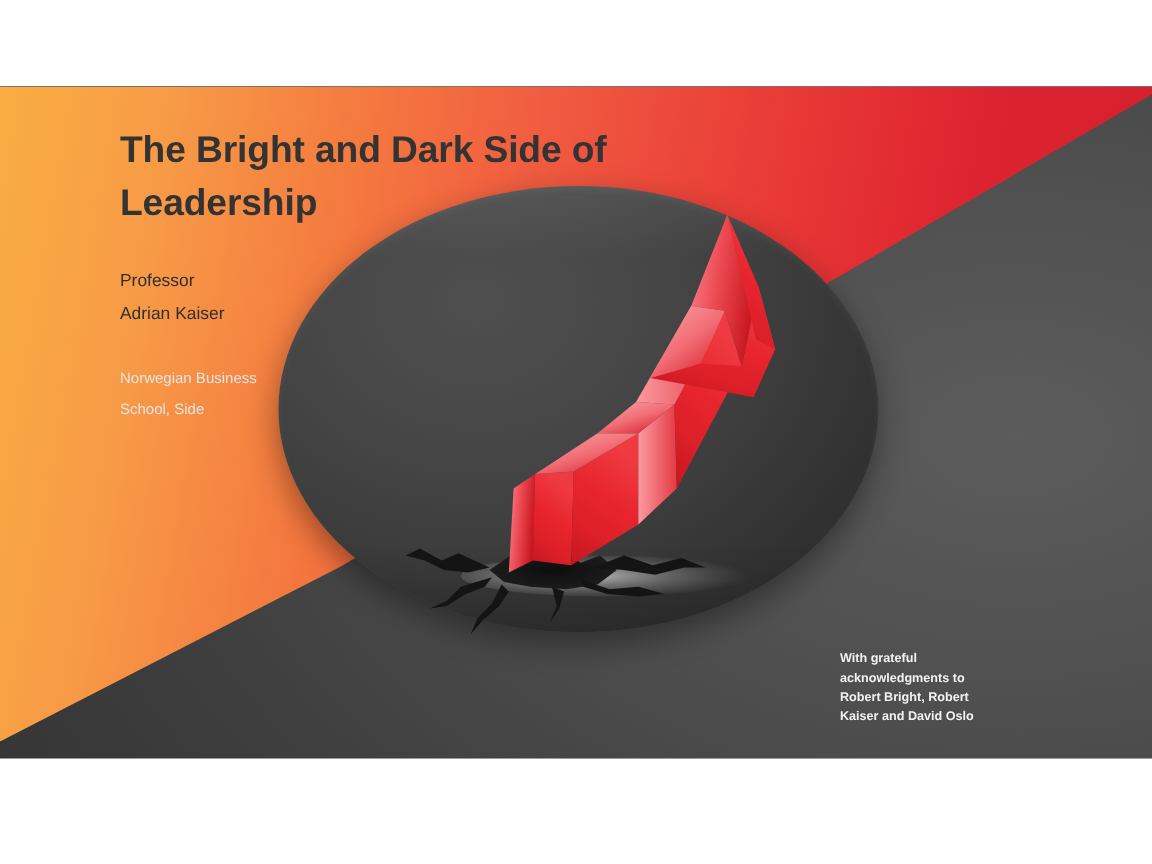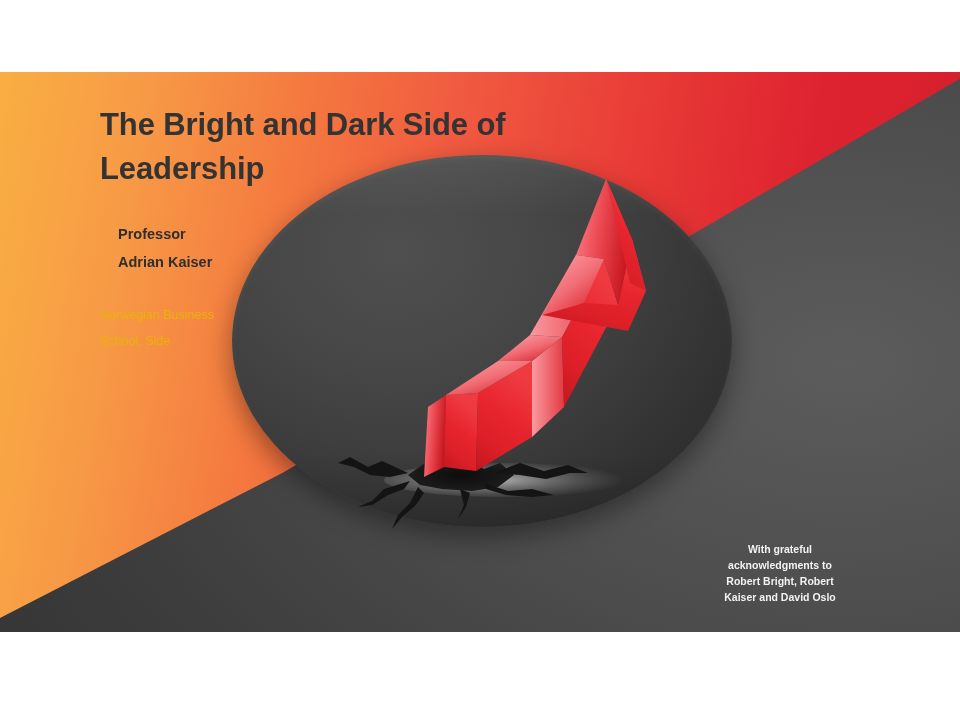--- a/index.html
+++ b/index.html
@@ -116,45 +116,43 @@
   }
 
   .presenter-block {
     position: absolute;
     left: 100px;
     top: 148px;
     width: 230px;
   }
   .presenter-line {
     font-size: 14.5px;
-    font-weight: bold;
+    font-weight: normal;
     color: #2f2f2f;
     line-height: 1.95;
-    margin-left: 18px;
   }
 
   .affiliation-block {
     position: absolute;
     left: 100px;
     top: 231px;
     width: 210px;
   }
   .affiliation-line {
     font-size: 12.5px;
     font-weight: normal;
-    color: #eab308;
+    color: #e5e5e5;
     line-height: 2.05;
   }
 
   .ack-block {
     position: absolute;
     left: 700px;
     top: 470px;
     width: 160px;
-    text-align: center;
   }
   .ack-line {
     font-size: 10.5px;
     font-weight: bold;
     color: #f2f2f2;
     line-height: 1.52;
   }
 </style>
 </head>
 <body>

